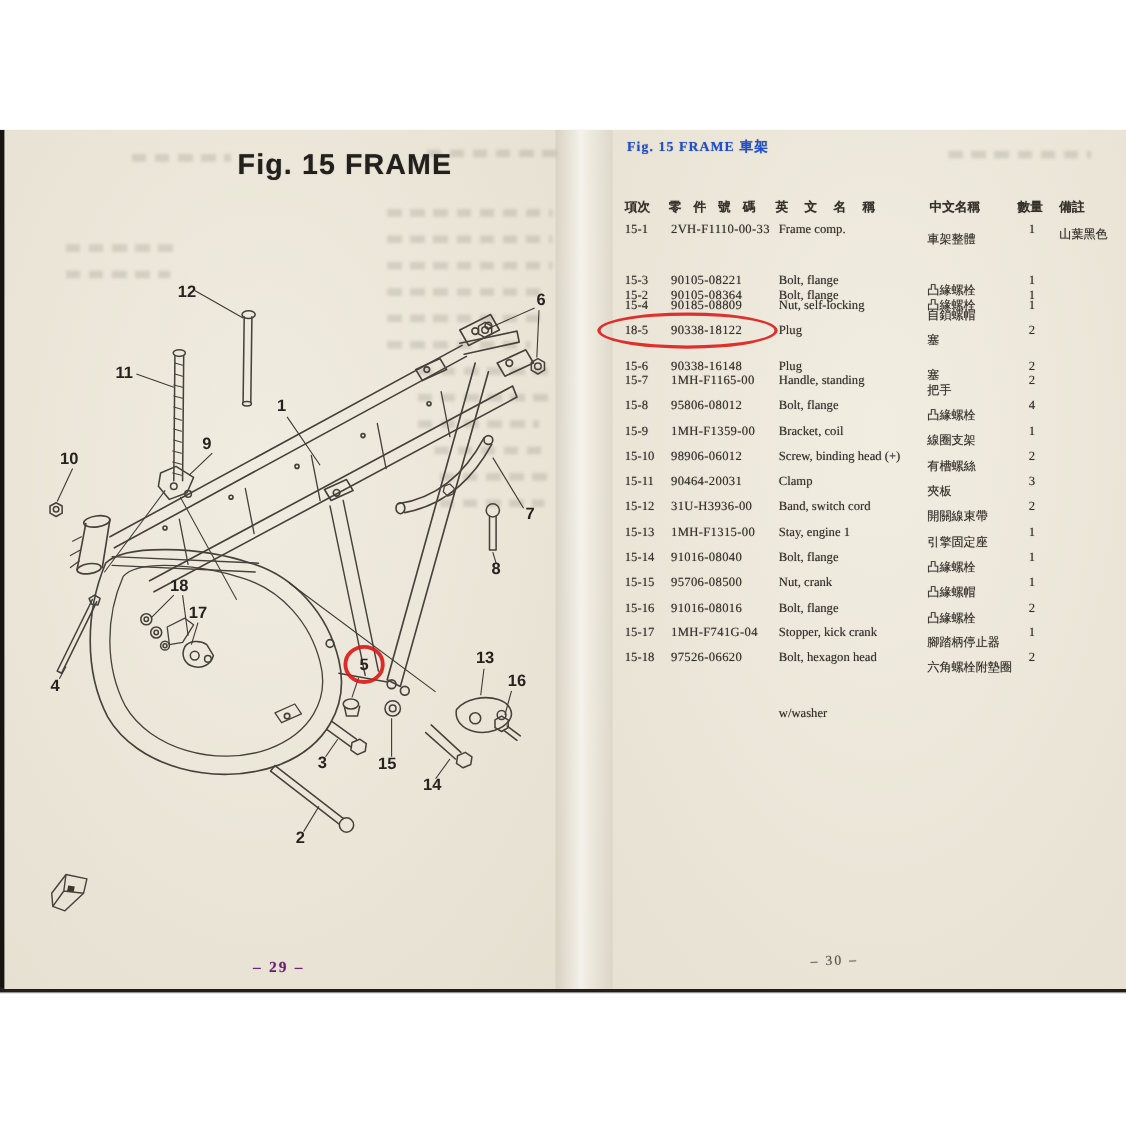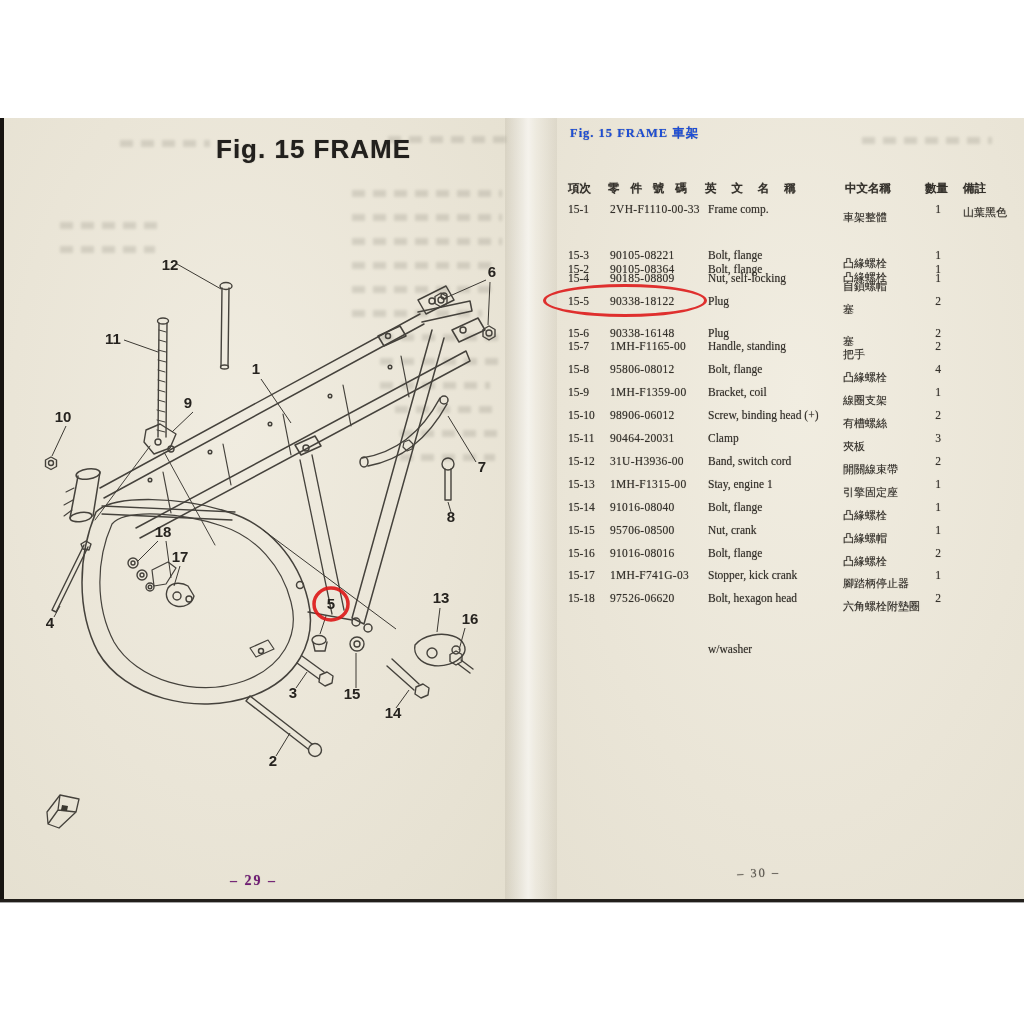--- a/index.html
+++ b/index.html
@@ -288,21 +288,21 @@
           </div>
           <div class="trow" style="top: 90.7px;">
             <span class="c-item">15-4</span>
             <span class="c-part">90185-08809</span>
             <span class="c-en">Nut, self-locking</span>
             <span class="c-cn">自鎖螺帽</span>
             <span class="c-qty">1</span>
             <span class="c-rem"></span>
           </div>
           <div class="trow" style="top: 113.6px;">
-            <span class="c-item">15-5</span>
+            <span class="c-item">18-5</span>
             <span class="c-part">90338-18122</span>
             <span class="c-en">Plug</span>
             <span class="c-cn">塞</span>
             <span class="c-qty">2</span>
             <span class="c-rem"></span>
           </div>
           <div class="trow" style="top: 146px;">
             <span class="c-item">15-6</span>
             <span class="c-part">90338-16148</span>
             <span class="c-en">Plug</span>
@@ -385,21 +385,21 @@
           <div class="trow" style="top: 365.5px;">
             <span class="c-item">15-16</span>
             <span class="c-part">91016-08016</span>
             <span class="c-en">Bolt, flange</span>
             <span class="c-cn">凸緣螺栓</span>
             <span class="c-qty">2</span>
             <span class="c-rem"></span>
           </div>
           <div class="trow" style="top: 388.4px;">
             <span class="c-item">15-17</span>
-            <span class="c-part">1MH-F741G-03</span>
+            <span class="c-part">1MH-F741G-04</span>
             <span class="c-en">Stopper, kick crank</span>
             <span class="c-cn">腳踏柄停止器</span>
             <span class="c-qty">1</span>
             <span class="c-rem"></span>
           </div>
           <div class="trow" style="top: 411.3px;">
             <span class="c-item">15-18</span>
             <span class="c-part">97526-06620</span>
             <span class="c-en">Bolt, hexagon head</span>
             <span class="c-cn">六角螺栓附墊圈</span>

